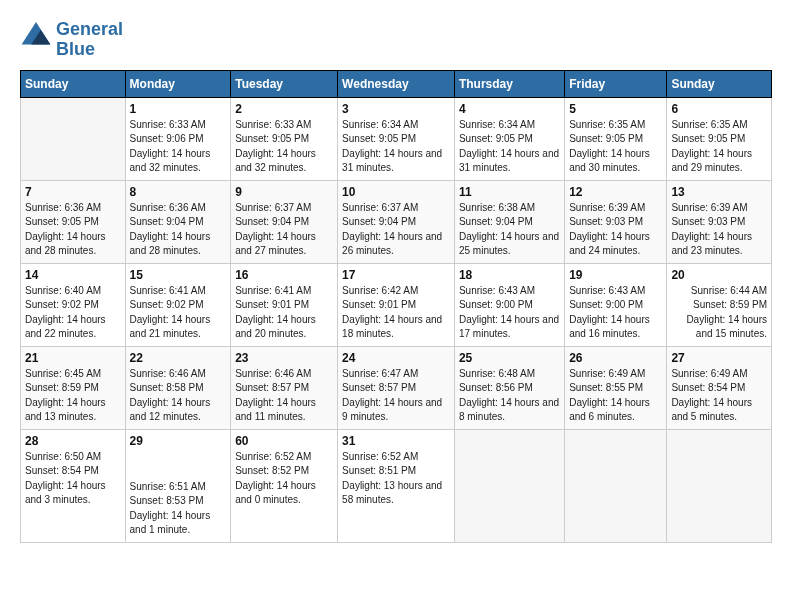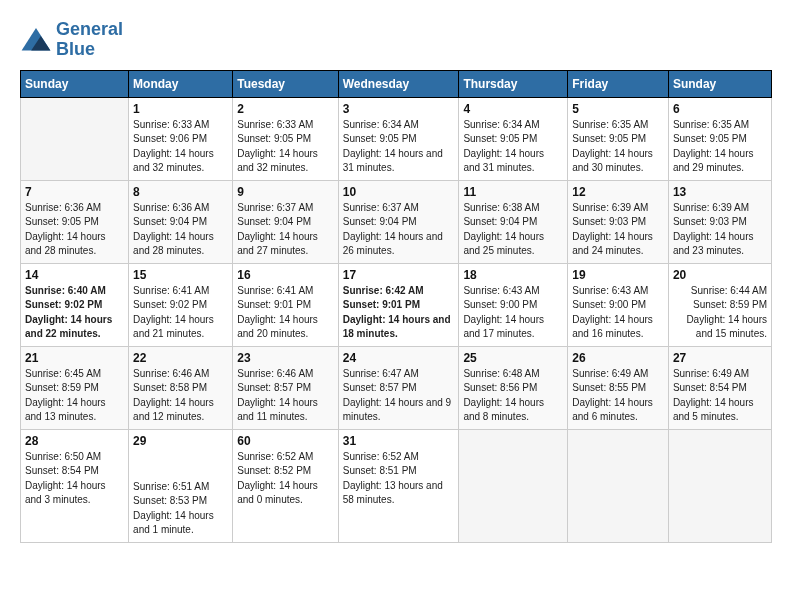--- a/index.html
+++ b/index.html
@@ -11,21 +11,21 @@
       padding: 20px;
     }
     .header-area {
       display: flex;
       justify-content: space-between;
       align-items: flex-start;
       margin-bottom: 10px;
     }
     .logo {
       display: flex;
-      align-items: center;
+      align-items: flex-start;
       gap: 4px;
     }
     .logo-text {
       font-size: 18px;
       font-weight: bold;
       color: #1a1a2e;
       line-height: 1.1;
     }
     .logo-text span {
       color: #2e6da4;
@@ -197,39 +197,39 @@
         <td>
           <div class="cell-date">13</div>
           <div class="cell-info" style="white-space: pre-line;">Sunrise: 6:39 AM
 Sunset: 9:03 PM
 Daylight: 14 hours and 23 minutes.</div>
         </td>
       </tr>
       <tr>
         <td>
           <div class="cell-date">14</div>
-          <div class="cell-info" style="white-space: pre-line; font-weight: bold;">Sunrise: 6:40 AM
+          <div class="cell-info" style="white-space: pre-line;">Sunrise: 6:40 AM
 Sunset: 9:02 PM
 Daylight: 14 hours and 22 minutes.</div>
         </td>
         <td>
           <div class="cell-date">15</div>
           <div class="cell-info" style="white-space: pre-line;">Sunrise: 6:41 AM
 Sunset: 9:02 PM
 Daylight: 14 hours and 21 minutes.</div>
         </td>
         <td>
           <div class="cell-date">16</div>
           <div class="cell-info" style="white-space: pre-line;">Sunrise: 6:41 AM
 Sunset: 9:01 PM
 Daylight: 14 hours and 20 minutes.</div>
         </td>
         <td>
           <div class="cell-date">17</div>
-          <div class="cell-info" style="white-space: pre-line; font-weight: bold;">Sunrise: 6:42 AM
+          <div class="cell-info" style="white-space: pre-line;">Sunrise: 6:42 AM
 Sunset: 9:01 PM
 Daylight: 14 hours and 18 minutes.</div>
         </td>
         <td>
           <div class="cell-date">18</div>
           <div class="cell-info" style="white-space: pre-line;">Sunrise: 6:43 AM
 Sunset: 9:00 PM
 Daylight: 14 hours and 17 minutes.</div>
         </td>
         <td>

